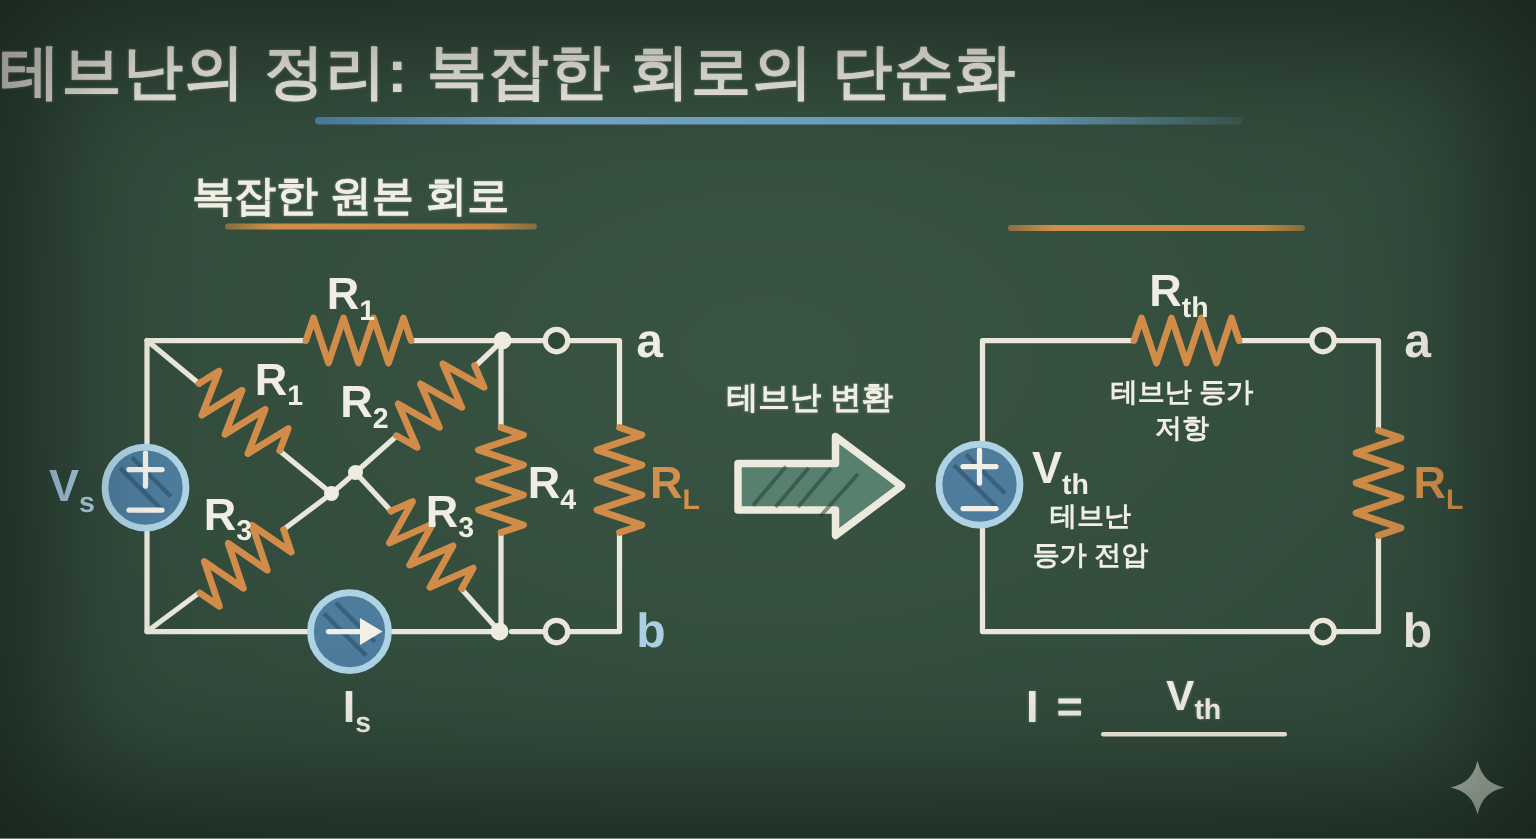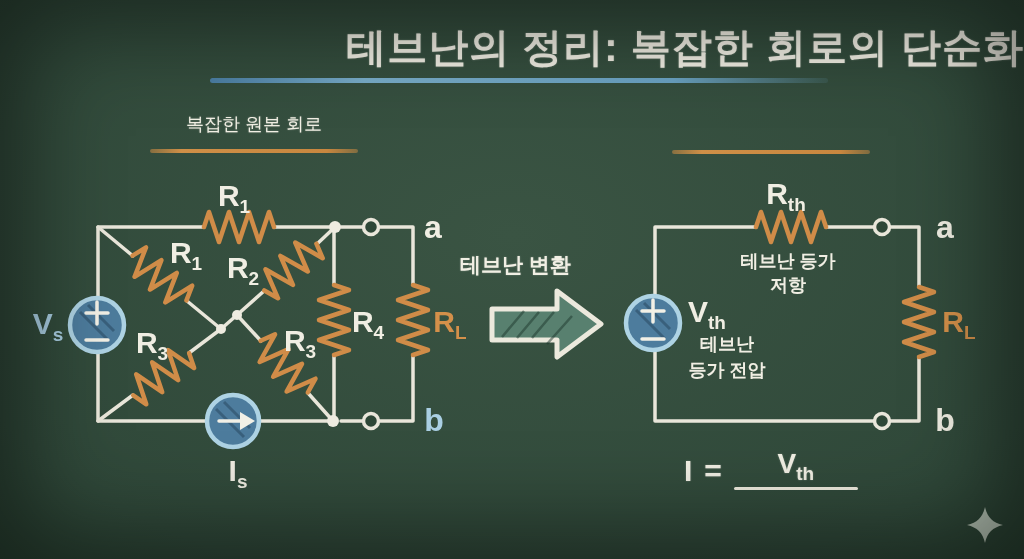--- a/index.html
+++ b/index.html
@@ -7,40 +7,40 @@
   .board{
     position:relative;width:1024px;height:559px;overflow:hidden;
     background:radial-gradient(120% 135% at 50% 42%, #3a5443 0%, #30493a 48%, #27402f 72%, #15261d 100%);
   }
   .board::after{
     content:"";position:absolute;inset:0;pointer-events:none;
     box-shadow:inset 0 0 90px 28px rgba(0,0,0,0.45);
   }
   .chalk{color:#f1efe4;text-shadow:0 0 2px rgba(238,238,228,0.35);}
   .title{
-    position:absolute;left:0;right:0;top:20px;text-align:right;
-    font-size:40px;font-weight:bold;letter-spacing:1px;margin-left:48px;
+    position:absolute;left:0;right:0;top:20px;text-align:left;
+    font-size:40px;font-weight:bold;letter-spacing:1px;
   }
   .title-underline{
     position:absolute;left:210px;top:78px;width:618px;height:5px;border-radius:3px;
     background:linear-gradient(to right,#4a7da2,#79adc9 25%,#6aa2c2 75%,rgba(106,162,194,0.12));
   }
   .section-heading{
-    position:absolute;text-align:center;font-size:18px;font-weight:normal;
+    position:absolute;font-size:28px;font-weight:bold;
   }
   .heading-left{left:128px;top:112px;width:252px;}
   .heading-right{left:652px;top:113px;width:236px;}
   .heading-underline{
     position:absolute;height:4px;border-radius:2px;
     background:linear-gradient(to right,rgba(201,138,67,0.55),#cf8f47 15%,#c8873f 85%,rgba(201,138,67,0.5));
   }
   .underline-left{left:150px;top:149px;width:208px;}
   .underline-right{left:672px;top:150px;width:198px;}
   .transform-label{
-    position:absolute;left:460px;top:251px;width:160px;text-align:left;
+    position:absolute;left:460px;top:251px;width:160px;text-align:center;
     font-size:21px;font-weight:bold;
   }
   svg.overlay{position:absolute;left:0;top:0;width:1024px;height:559px;}
   .wire{stroke:#e9e6da;stroke-width:3.5;fill:none;stroke-linecap:round;stroke-linejoin:round;}
   .res{stroke:#d08c48;stroke-width:4.5;fill:none;stroke-linecap:round;stroke-linejoin:round;}
   .node{fill:#eeebe0;stroke:none;}
   .term{fill:#2e4737;stroke:#e9e6da;stroke-width:3.5;}
   .src{fill:#4d7c9d;stroke:#aed3e4;stroke-width:4.5;}
   .src-hatch{stroke:rgba(25,50,70,0.38);stroke-width:3;fill:none;}
   .sign{stroke:#f2f0e6;stroke-width:3.5;fill:none;stroke-linecap:round;}

